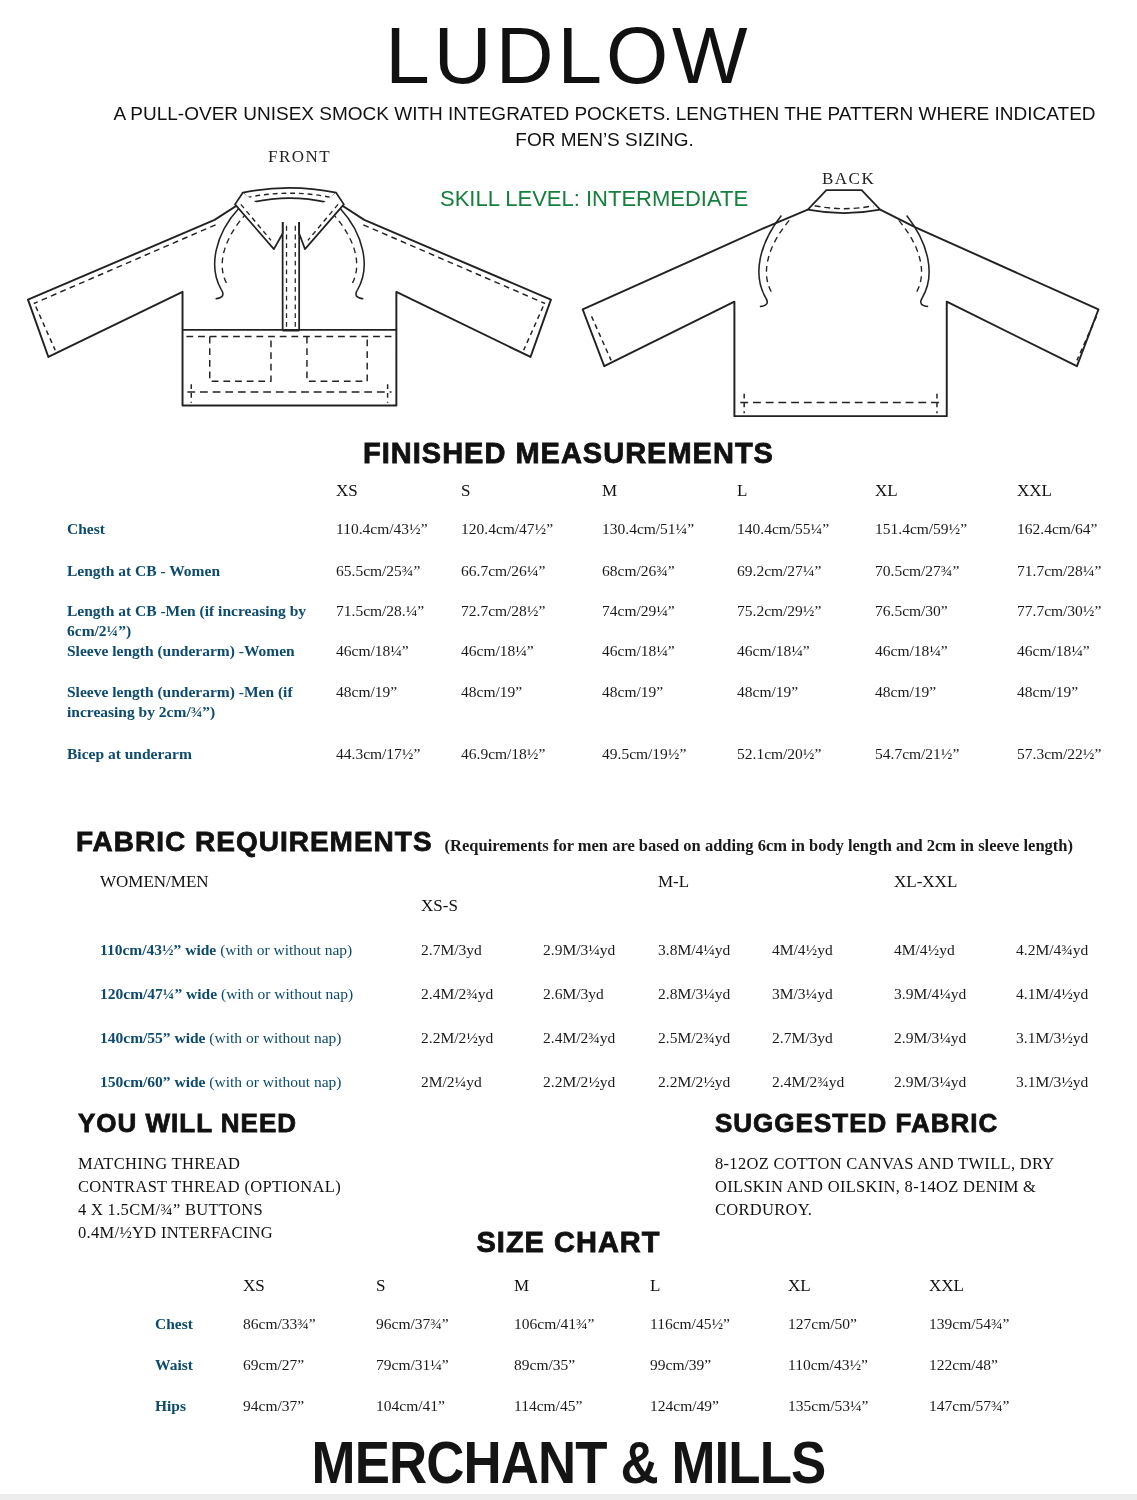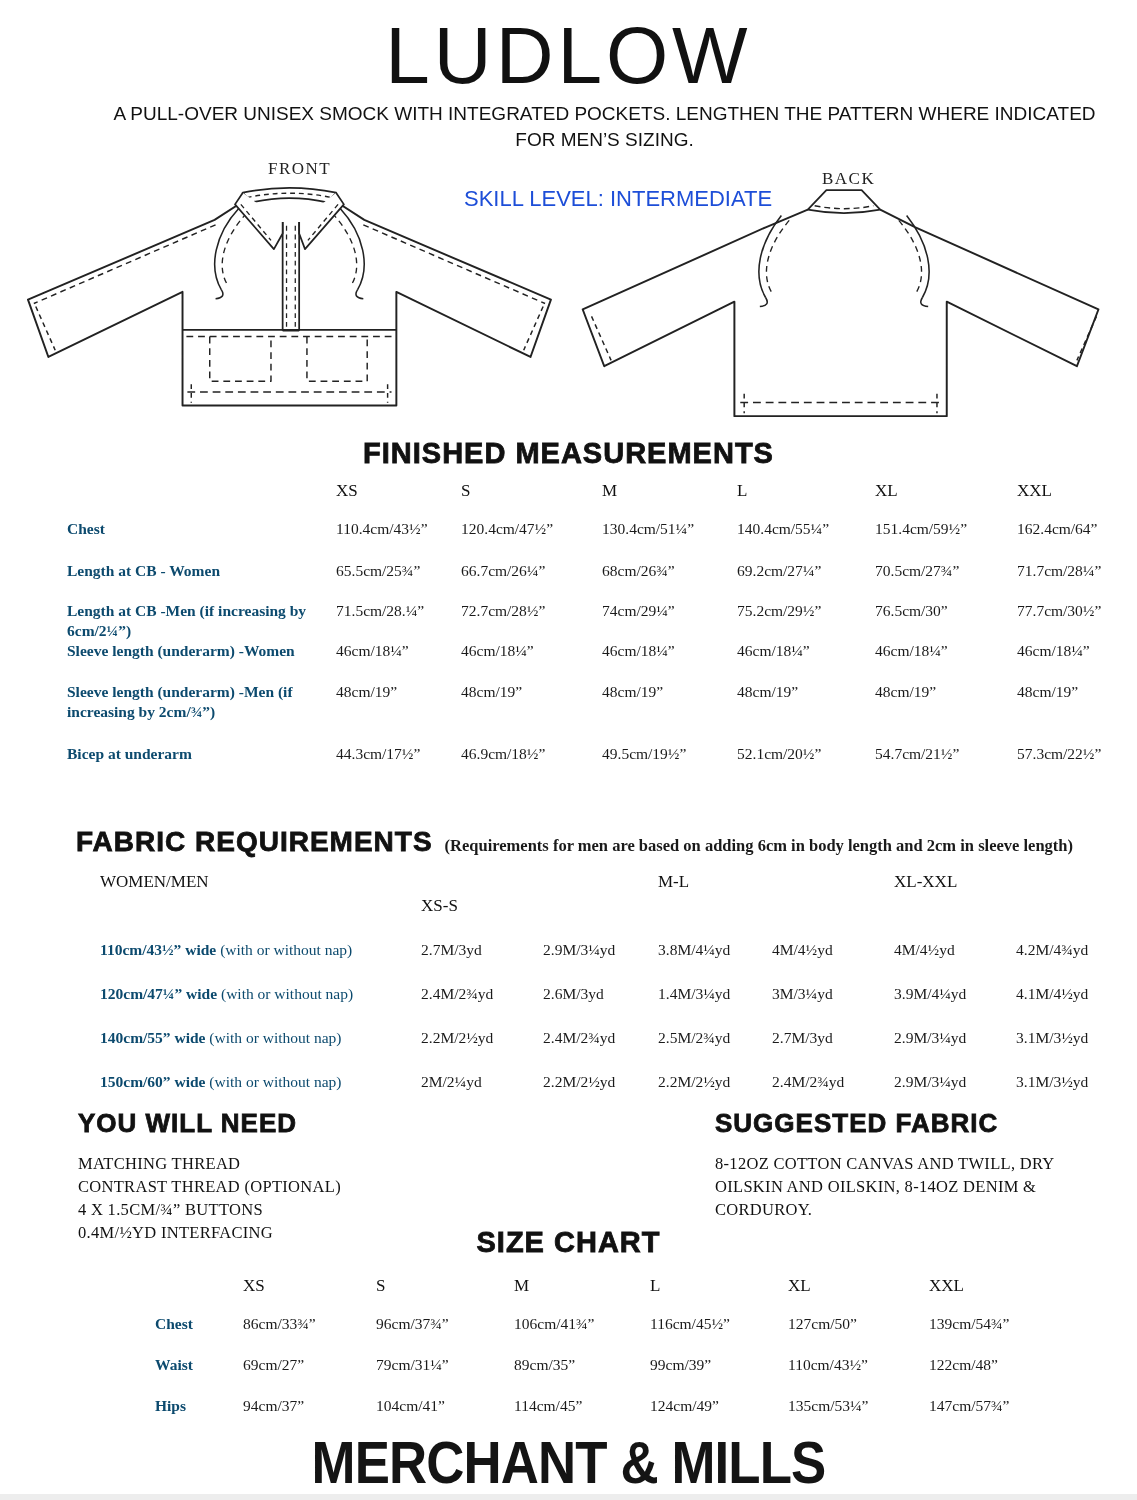--- a/index.html
+++ b/index.html
@@ -7,23 +7,23 @@
     width:1137px;height:1500px;position:relative;background:#ffffff;
     font-family:"Liberation Serif", serif;color:#1a1a1a;overflow:hidden;
   }
   .abs{position:absolute;}
   .sans{font-family:"Liberation Sans", sans-serif;}
   .center{left:0;width:1137px;text-align:center;}
 
   
   .main-title{top:10px;font-size:80px;font-weight:400;letter-spacing:4px;color:#111;}
   .subtitle{top:101px;font-size:19px;font-weight:400;line-height:26px;color:#111;margin-left:36px;}
-  .skill{top:186px;left:464px;font-size:22px;color:#1d4ed8;}
+  .skill{top:186px;left:440px;font-size:22px;color:#15803d;}
   .view-label{font-size:17px;letter-spacing:1.5px;color:#222;}
-  .front-label{top:159px;left:268px;}
+  .front-label{top:147px;left:268px;}
   .back-label{top:169px;left:822px;}
 
   .heavy{
     font-family:"Liberation Sans", sans-serif;font-weight:700;color:#111;
     letter-spacing:1px;-webkit-text-stroke:0.8px #111;
   }
   .fm-title{top:437px;font-size:29px;}
   .fr-title-row{top:826px;left:76px;white-space:nowrap;}
   .fr-title{font-size:28px;display:inline;}
   .fr-note{font-size:16.5px;font-family:"Liberation Serif",serif;font-weight:700;-webkit-text-stroke:0;letter-spacing:0;margin-left:8px;}
@@ -227,21 +227,21 @@
       <div class="cell val">2.9M/3¼yd</div>
       <div class="cell val">3.8M/4¼yd</div>
       <div class="cell val">4M/4½yd</div>
       <div class="cell val">4M/4½yd</div>
       <div class="cell val">4.2M/4¾yd</div>
     </div>
     <div class="trow">
       <div class="cell lbl"><b>120cm/47¼” wide </b>(with or without nap)</div>
       <div class="cell val">2.4M/2¾yd</div>
       <div class="cell val">2.6M/3yd</div>
-      <div class="cell val">1.4M/3¼yd</div>
+      <div class="cell val">2.8M/3¼yd</div>
       <div class="cell val">3M/3¼yd</div>
       <div class="cell val">3.9M/4¼yd</div>
       <div class="cell val">4.1M/4½yd</div>
     </div>
     <div class="trow">
       <div class="cell lbl"><b>140cm/55” wide </b>(with or without nap)</div>
       <div class="cell val">2.2M/2½yd</div>
       <div class="cell val">2.4M/2¾yd</div>
       <div class="cell val">2.5M/2¾yd</div>
       <div class="cell val">2.7M/3yd</div>

